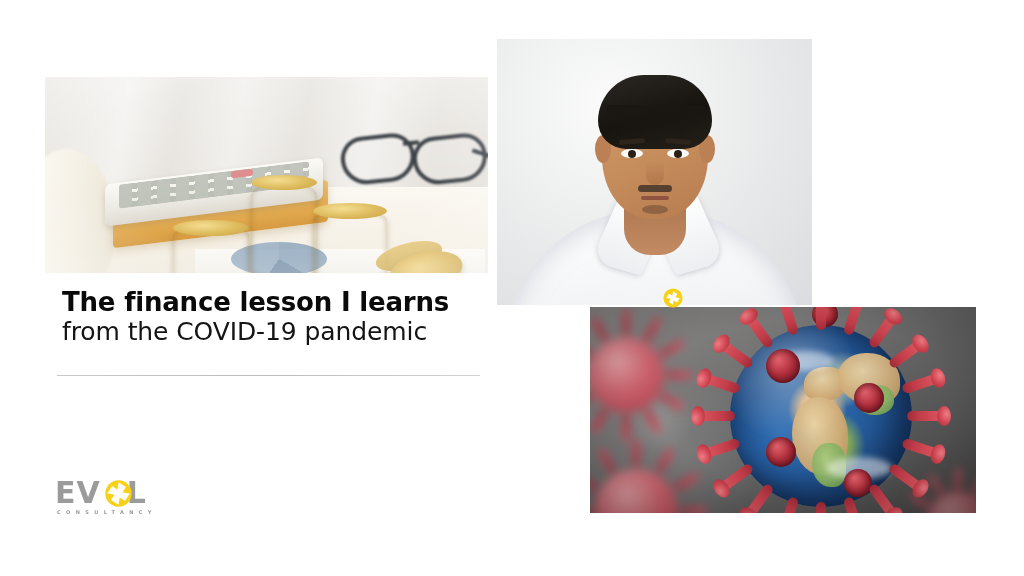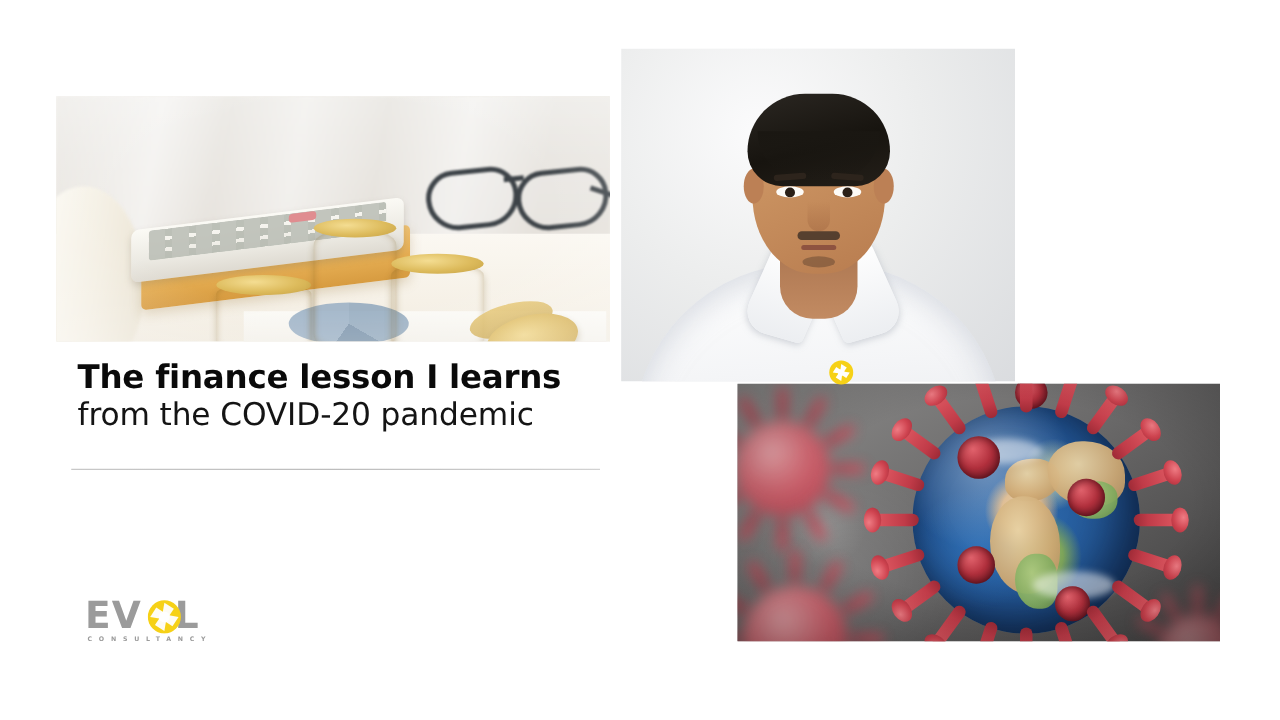--- a/index.html
+++ b/index.html
@@ -540,21 +540,21 @@
     font-size: 21px;
     color: #111111;
     white-space: nowrap;
   }
   #byline .by-word { font-weight: normal; }
   #byline .by-name { font-weight: bold; letter-spacing: -.2px; }
 
   
   #brand-logo {
     position: absolute;
-    left: 68px;
+    left: 55px;
     top: 478px;
     width: 120px;
     height: 44px;
   }
   #logo-wordmark {
     position: absolute;
     left: 0;
     top: 0;
     font-size: 30px;
     font-weight: bold;
@@ -772,21 +772,21 @@
         <path d="M84 50 L70 72 L52 60 L56 46 Z"></path>
         <path d="M50 84 L28 70 L40 52 L54 56 Z"></path>
         <path d="M16 50 L30 28 L48 40 L44 54 Z"></path>
       </g>
       <circle cx="50" cy="50" r="13" fill="#ffffff"></circle>
     </svg>
   </div>
 
   <div id="title-block">
     <div id="title-line-1">The finance lesson I learns</div>
-    <div id="title-line-2">from the COVID-20 pandemic</div>
+    <div id="title-line-2">from the COVID-19 pandemic</div>
   </div>
 
   <div id="title-divider"></div>
 
 
   <div id="brand-logo">
     <div id="logo-wordmark"><span>EV</span><span style="opacity:0">O</span><span>L</span></div>
     <div id="logo-aperture">
       <svg viewBox="0 0 100 100" width="27" height="27" aria-hidden="true">
         <circle cx="50" cy="50" r="49" fill="#f6d117"></circle>

